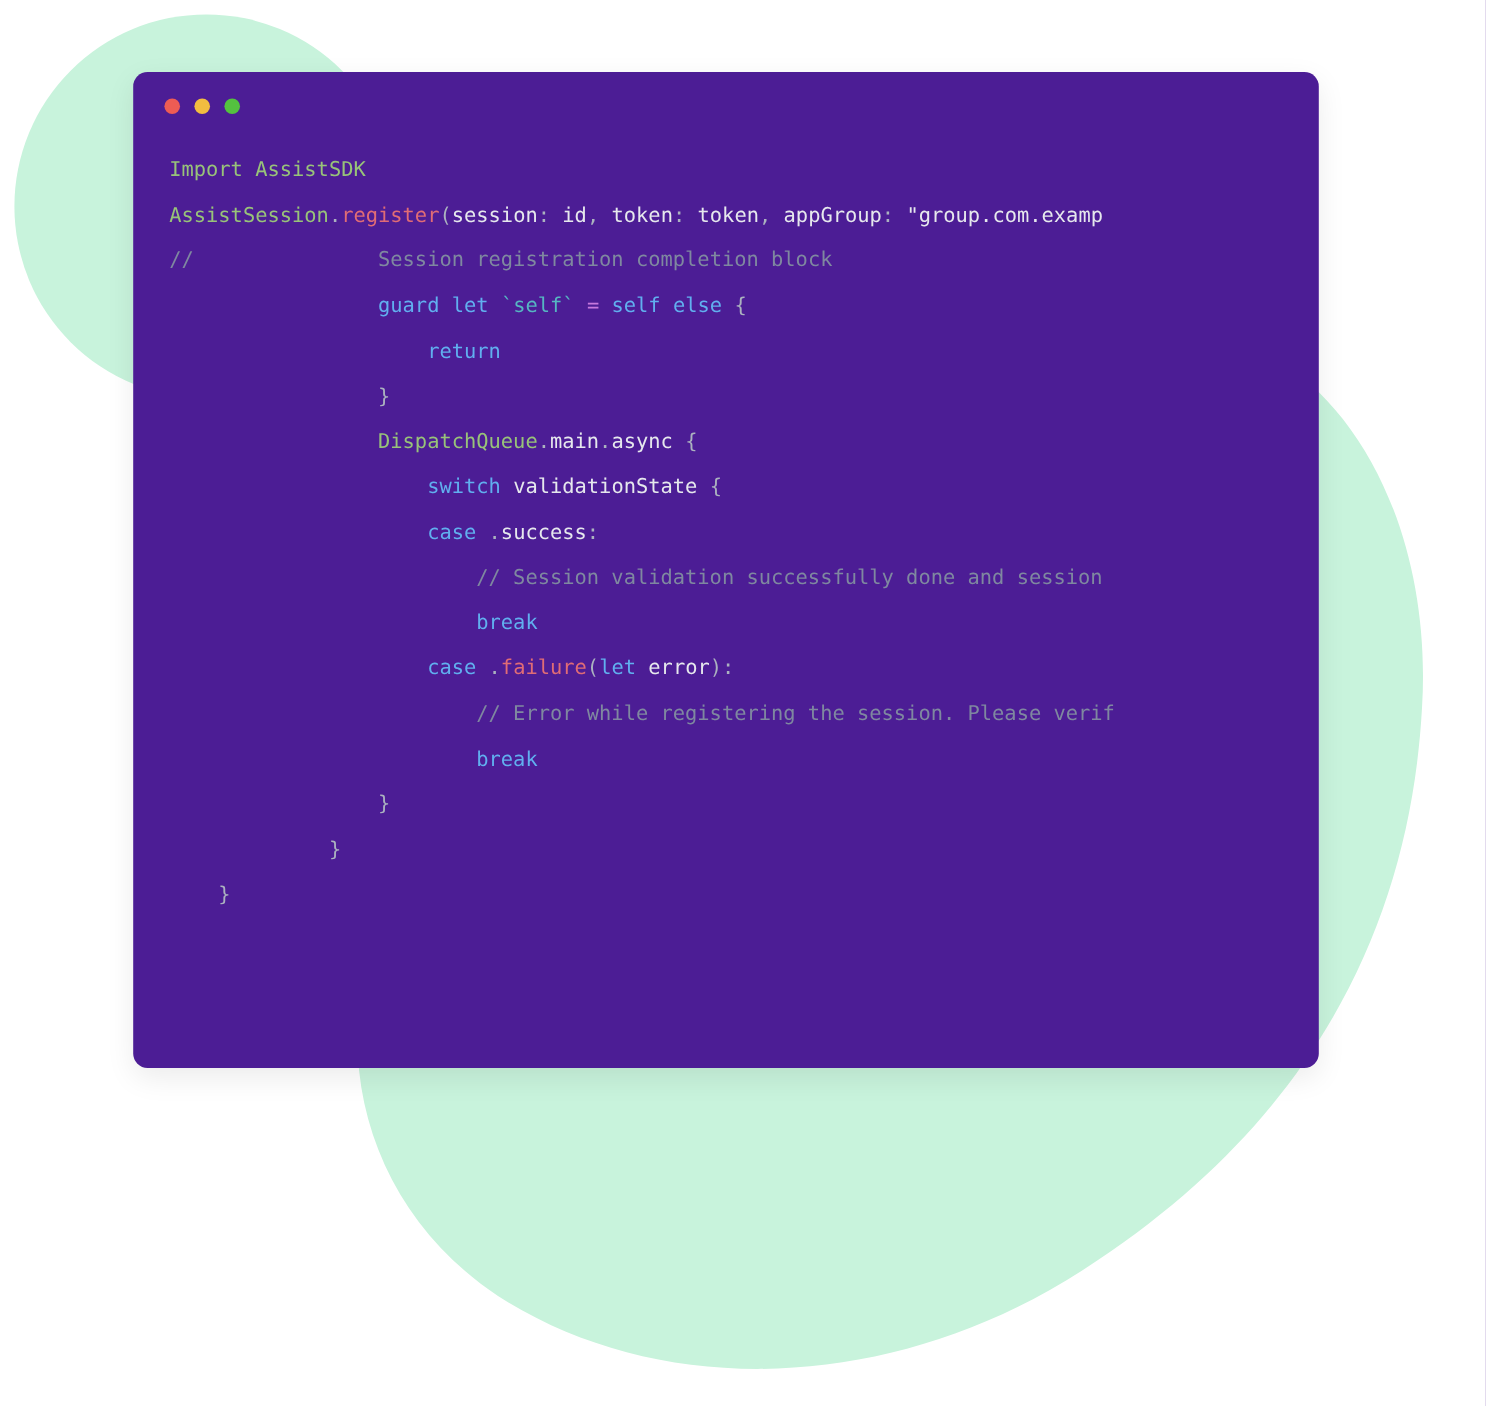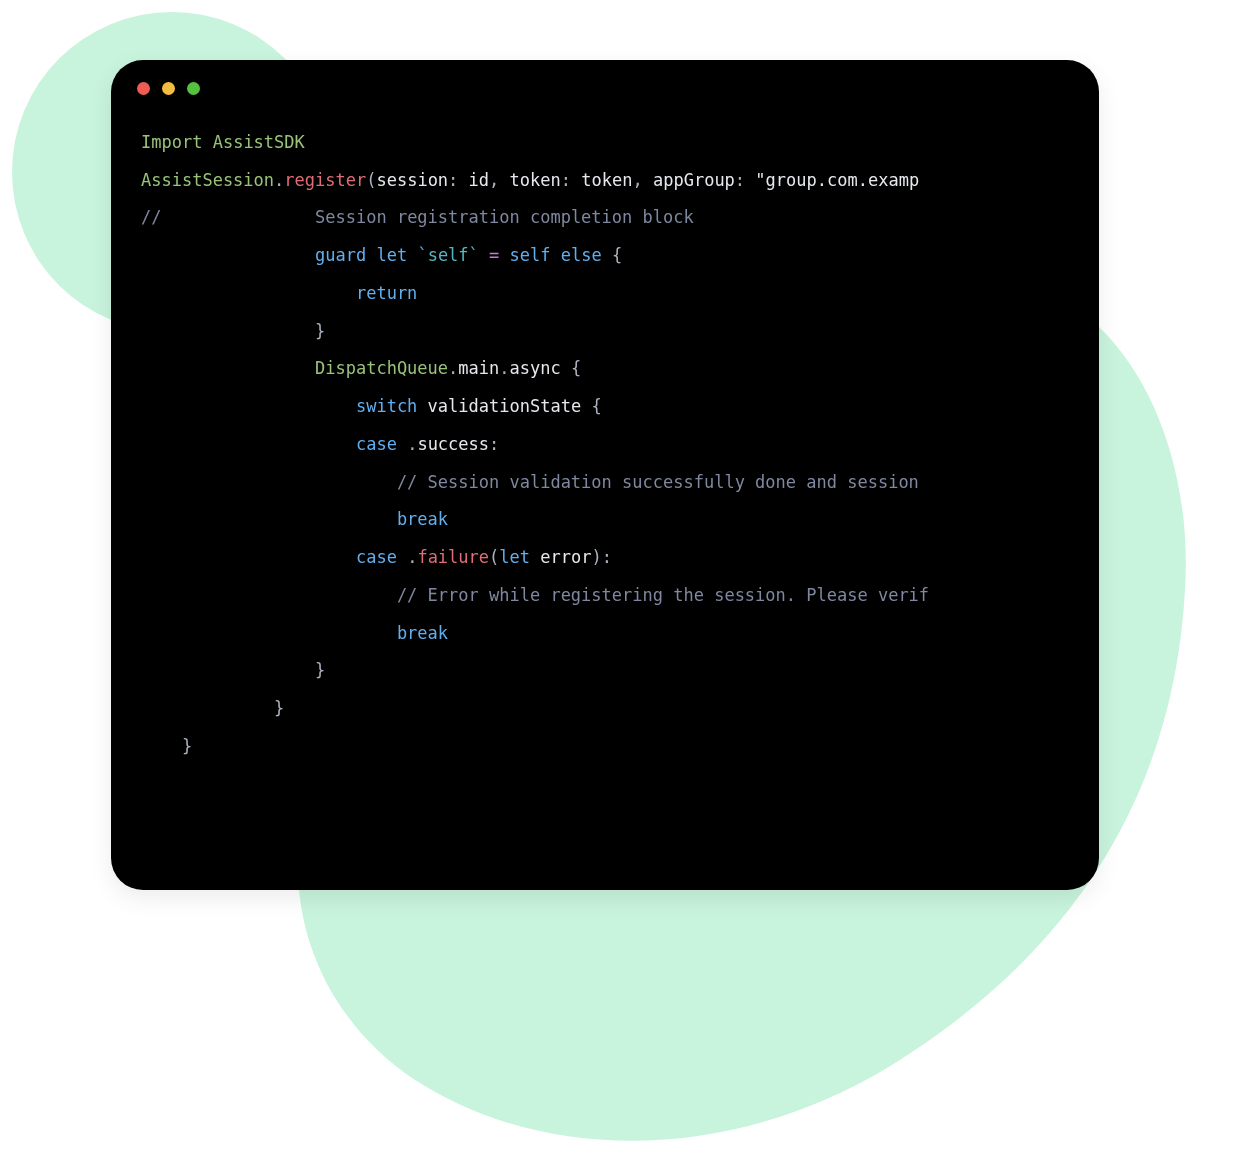--- a/index.html
+++ b/index.html
@@ -37,22 +37,22 @@
   }
   .blob-bottom svg { width: 100%; height: 100%; }
 
   
   .window {
     position: absolute;
     top: 60px;
     left: 111px;
     width: 988px;
     height: 830px;
-    border-radius: 32px;
-    background: #000000;
+    border-radius: 12px;
+    background: #4c1d95;
     box-shadow: 0 8px 24px rgba(0,0,0,0.08);
     z-index: 2;
     overflow: hidden;
   }
   .titlebar {
     height: 56px;
     display: flex;
     align-items: center;
     padding-left: 26px;
     gap: 12px;

